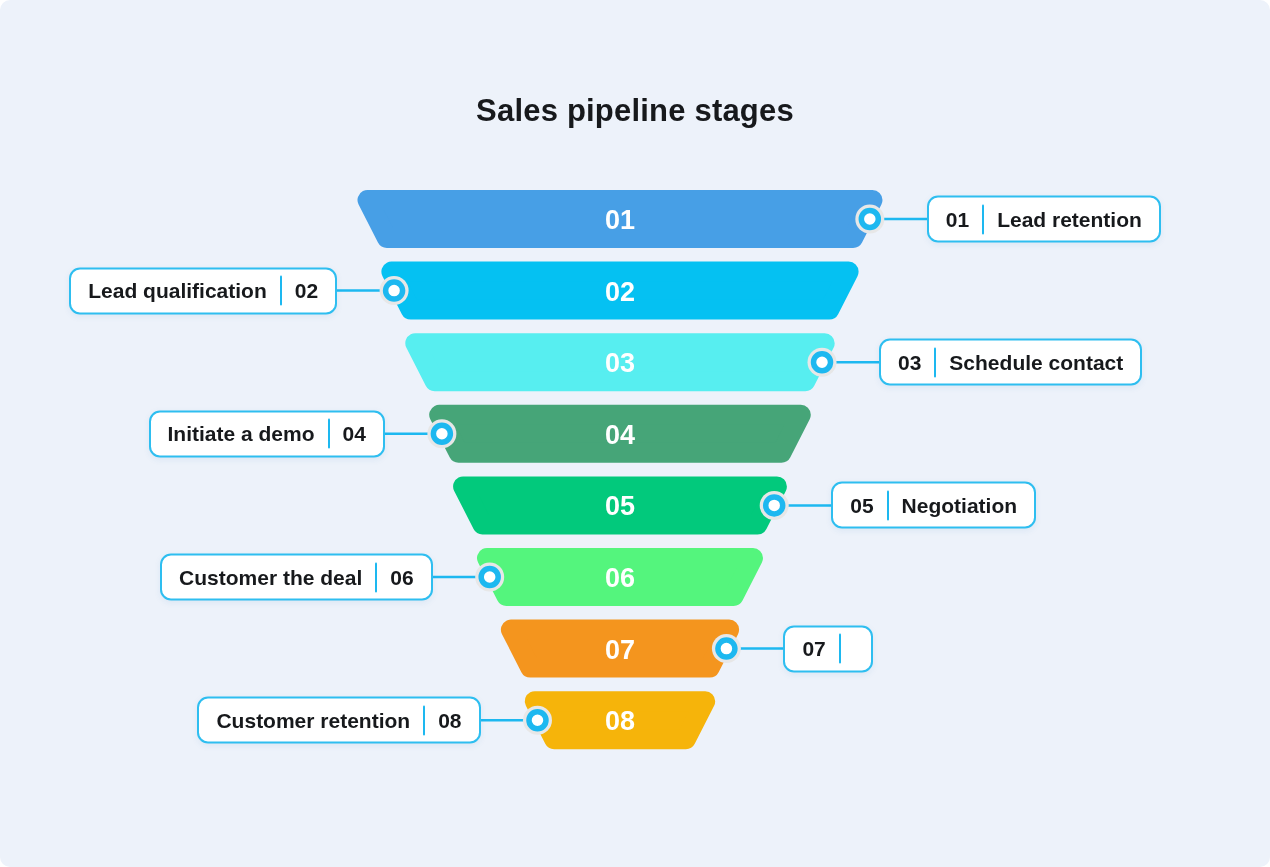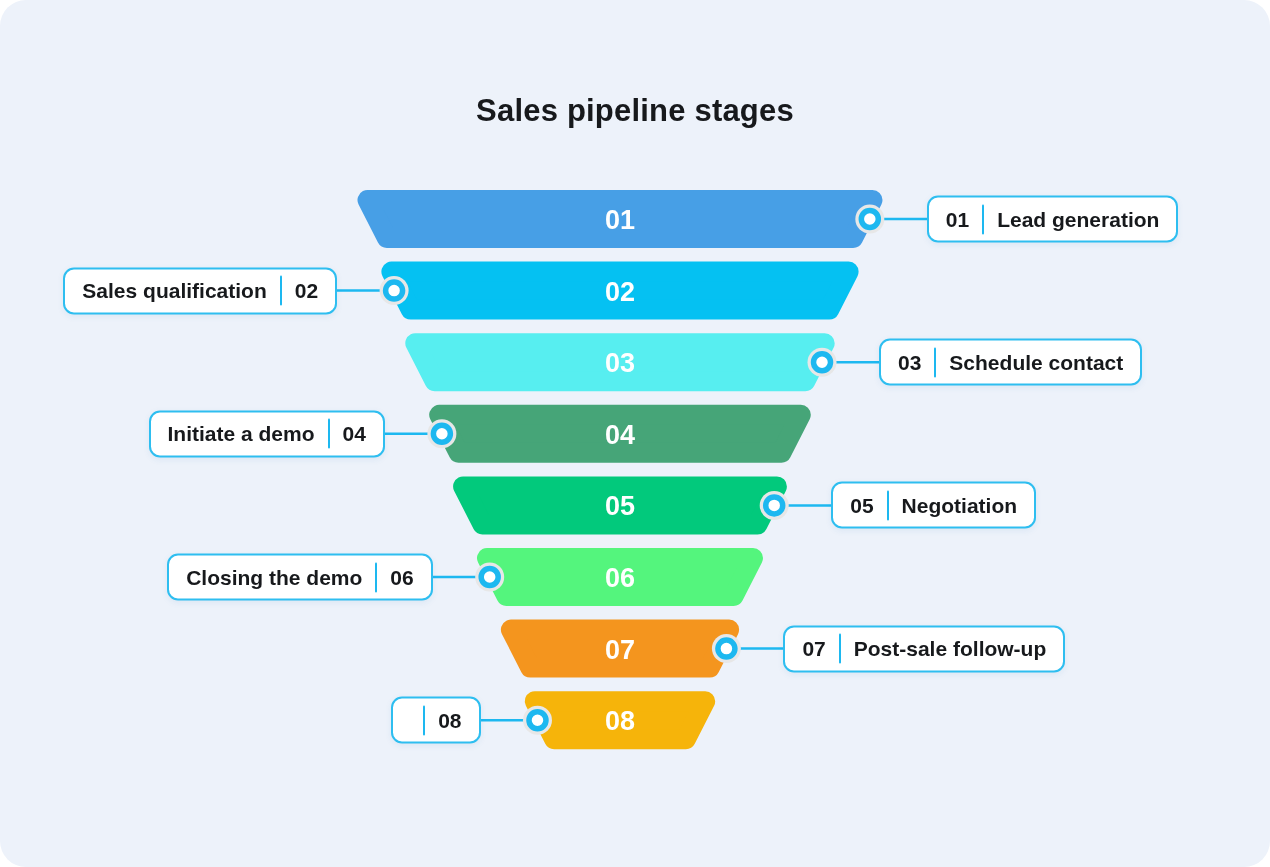--- a/index.html
+++ b/index.html
@@ -1,19 +1,19 @@
 <!DOCTYPE html>
 <html><head>
 <meta charset="utf-8">
 <style>
   html,body{margin:0;padding:0;background:#ffffff;}
   body{width:1270px;height:867px;position:relative;font-family:"Liberation Sans",sans-serif;}
   .canvas{
     position:absolute;inset:0;
-    border-radius:26px;
+    border-radius:10px;
     overflow:hidden;
   }
   .diagram-title{
     position:absolute;left:0;right:0;top:72px;
     text-align:center;
     font-size:31px;font-weight:700;color:#17191c;
     letter-spacing:.2px;
   }
   .funnel-svg{position:absolute;inset:0;width:1270px;height:867px;}
   .seg-number{
@@ -80,50 +80,50 @@
       <polygon points="534.8,701.1999999999999 705.2,701.1999999999999 685.828,739.1999999999999 554.172,739.1999999999999" fill="#f6b40a" stroke="#f6b40a" stroke-width="20" stroke-linejoin="round"></polygon>
       <text x="620" y="721.1999999999999" text-anchor="middle" dominant-baseline="central" class="seg-number">08</text>
       <line x1="524.486" y1="720.1999999999999" x2="476.486" y2="720.1999999999999" stroke="#1db8f0" stroke-width="2.5"></line>
       <circle cx="537.486" cy="720.1999999999999" r="14.5" fill="#e7e7e7"></circle>
       <circle cx="537.486" cy="720.1999999999999" r="8.5" fill="#ffffff" stroke="#1db8f0" stroke-width="5.5"></circle>
     </svg>
   <div id="labels">
       <div class="stage-card side-right" style="top: 219px; border-color: rgb(46, 190, 240); background: rgb(255, 255, 255); color: rgb(23, 25, 28); left: 926.814px;">
         <span>01</span>
         <span class="stage-divider" style="background: rgb(29, 184, 240);"></span>
-        <span>Lead generation</span>
+        <span>Lead retention</span>
       </div>
       <div class="stage-card side-left" style="top: 290.6px; border-color: rgb(46, 190, 240); background: rgb(255, 255, 255); color: rgb(23, 25, 28); right: 932.914px;">
         <span>02</span>
         <span class="stage-divider" style="background: rgb(29, 184, 240);"></span>
-        <span>Sales qualification</span>
+        <span>Lead qualification</span>
       </div>
       <div class="stage-card side-right" style="top: 362.2px; border-color: rgb(46, 190, 240); background: rgb(255, 255, 255); color: rgb(23, 25, 28); left: 879.014px;">
         <span>03</span>
         <span class="stage-divider" style="background: rgb(29, 184, 240);"></span>
         <span>Schedule contact</span>
       </div>
       <div class="stage-card side-left" style="top: 433.8px; border-color: rgb(46, 190, 240); background: rgb(255, 255, 255); color: rgb(23, 25, 28); right: 885.114px;">
         <span>04</span>
         <span class="stage-divider" style="background: rgb(29, 184, 240);"></span>
         <span>Initiate a demo</span>
       </div>
       <div class="stage-card side-right" style="top: 505.4px; border-color: rgb(46, 190, 240); background: rgb(255, 255, 255); color: rgb(23, 25, 28); left: 831.214px;">
         <span>05</span>
         <span class="stage-divider" style="background: rgb(29, 184, 240);"></span>
         <span>Negotiation</span>
       </div>
       <div class="stage-card side-left" style="top: 577px; border-color: rgb(46, 190, 240); background: rgb(255, 255, 255); color: rgb(23, 25, 28); right: 837.314px;">
         <span>06</span>
         <span class="stage-divider" style="background: rgb(29, 184, 240);"></span>
-        <span>Closing the demo</span>
+        <span>Customer the deal</span>
       </div>
       <div class="stage-card side-right" style="top: 648.6px; border-color: rgb(46, 190, 240); background: rgb(255, 255, 255); color: rgb(23, 25, 28); left: 783.414px;">
         <span>07</span>
         <span class="stage-divider" style="background: rgb(29, 184, 240);"></span>
-        <span>Post-sale follow-up</span>
       </div>
       <div class="stage-card side-left" style="top: 720.2px; border-color: rgb(46, 190, 240); background: rgb(255, 255, 255); color: rgb(23, 25, 28); right: 789.514px;">
         <span>08</span>
         <span class="stage-divider" style="background: rgb(29, 184, 240);"></span>
+        <span>Customer retention</span>
       </div>
     </div>
 </div>
 
 </body></html>

